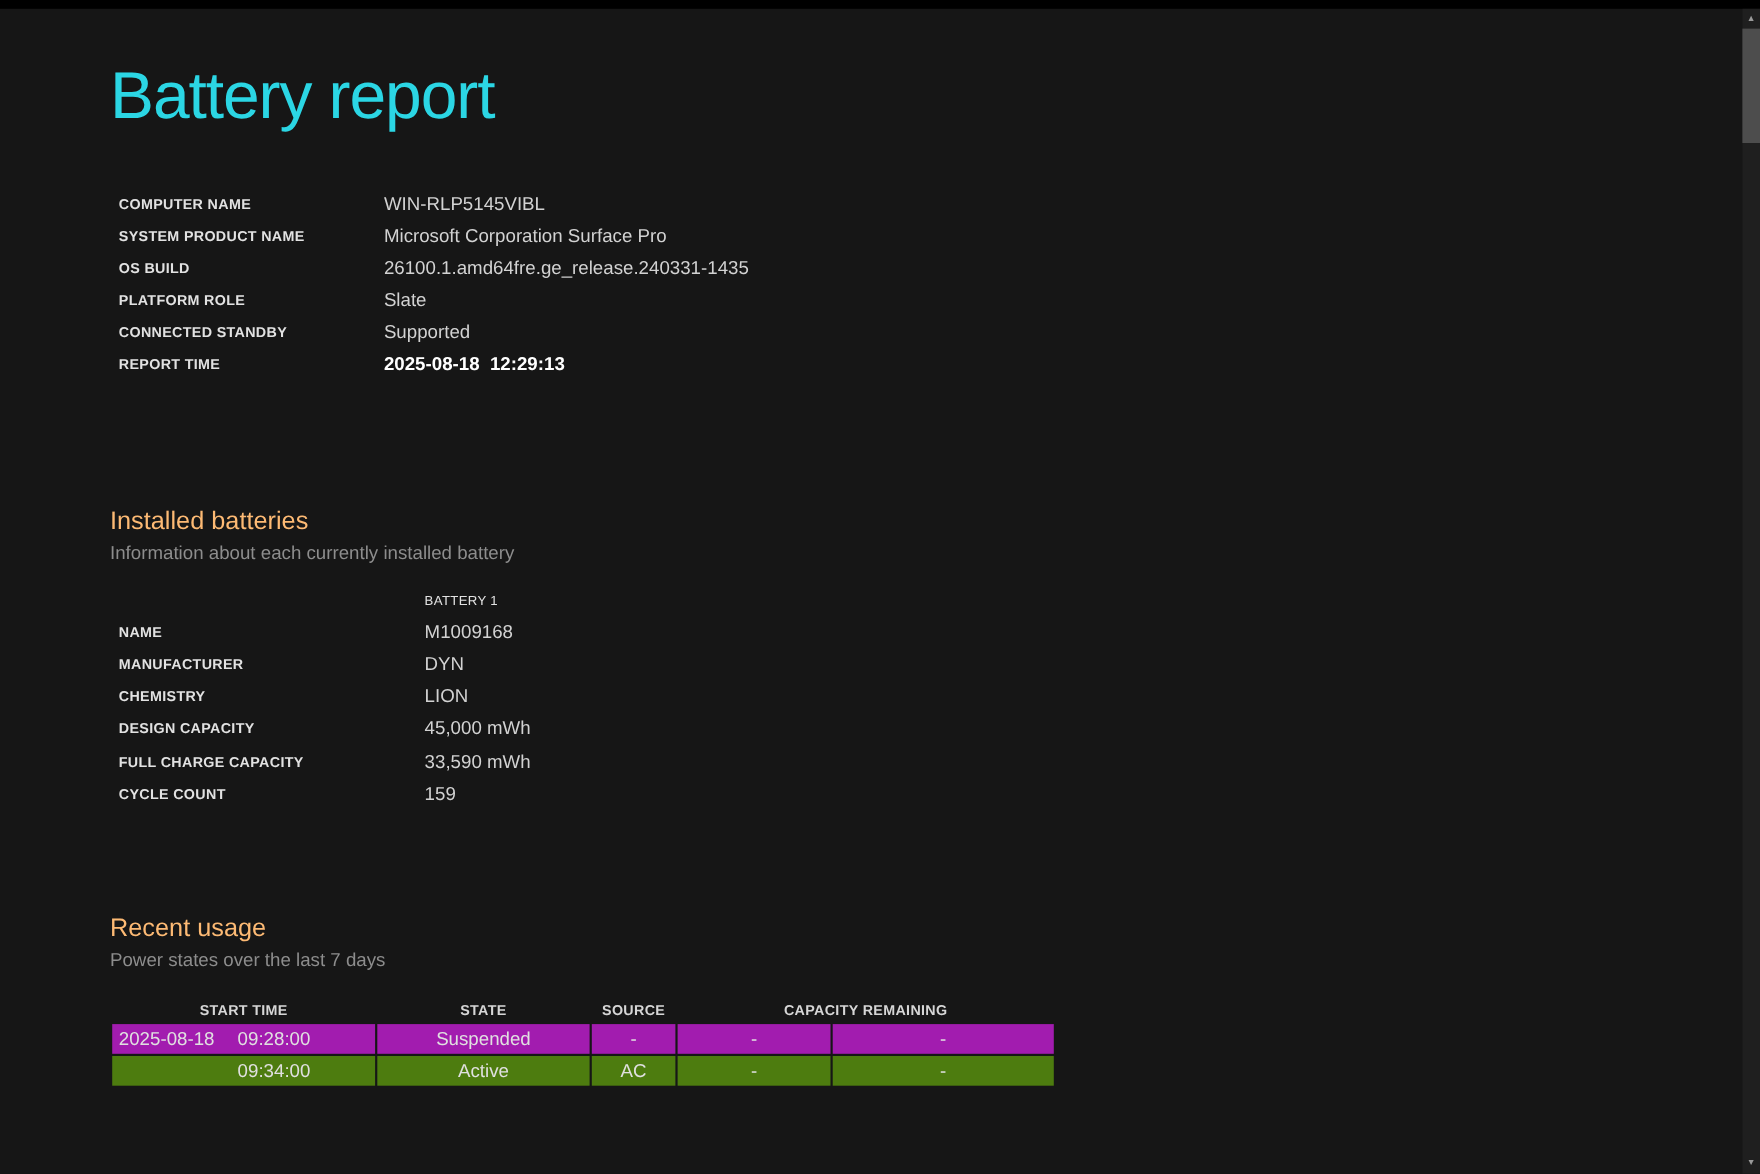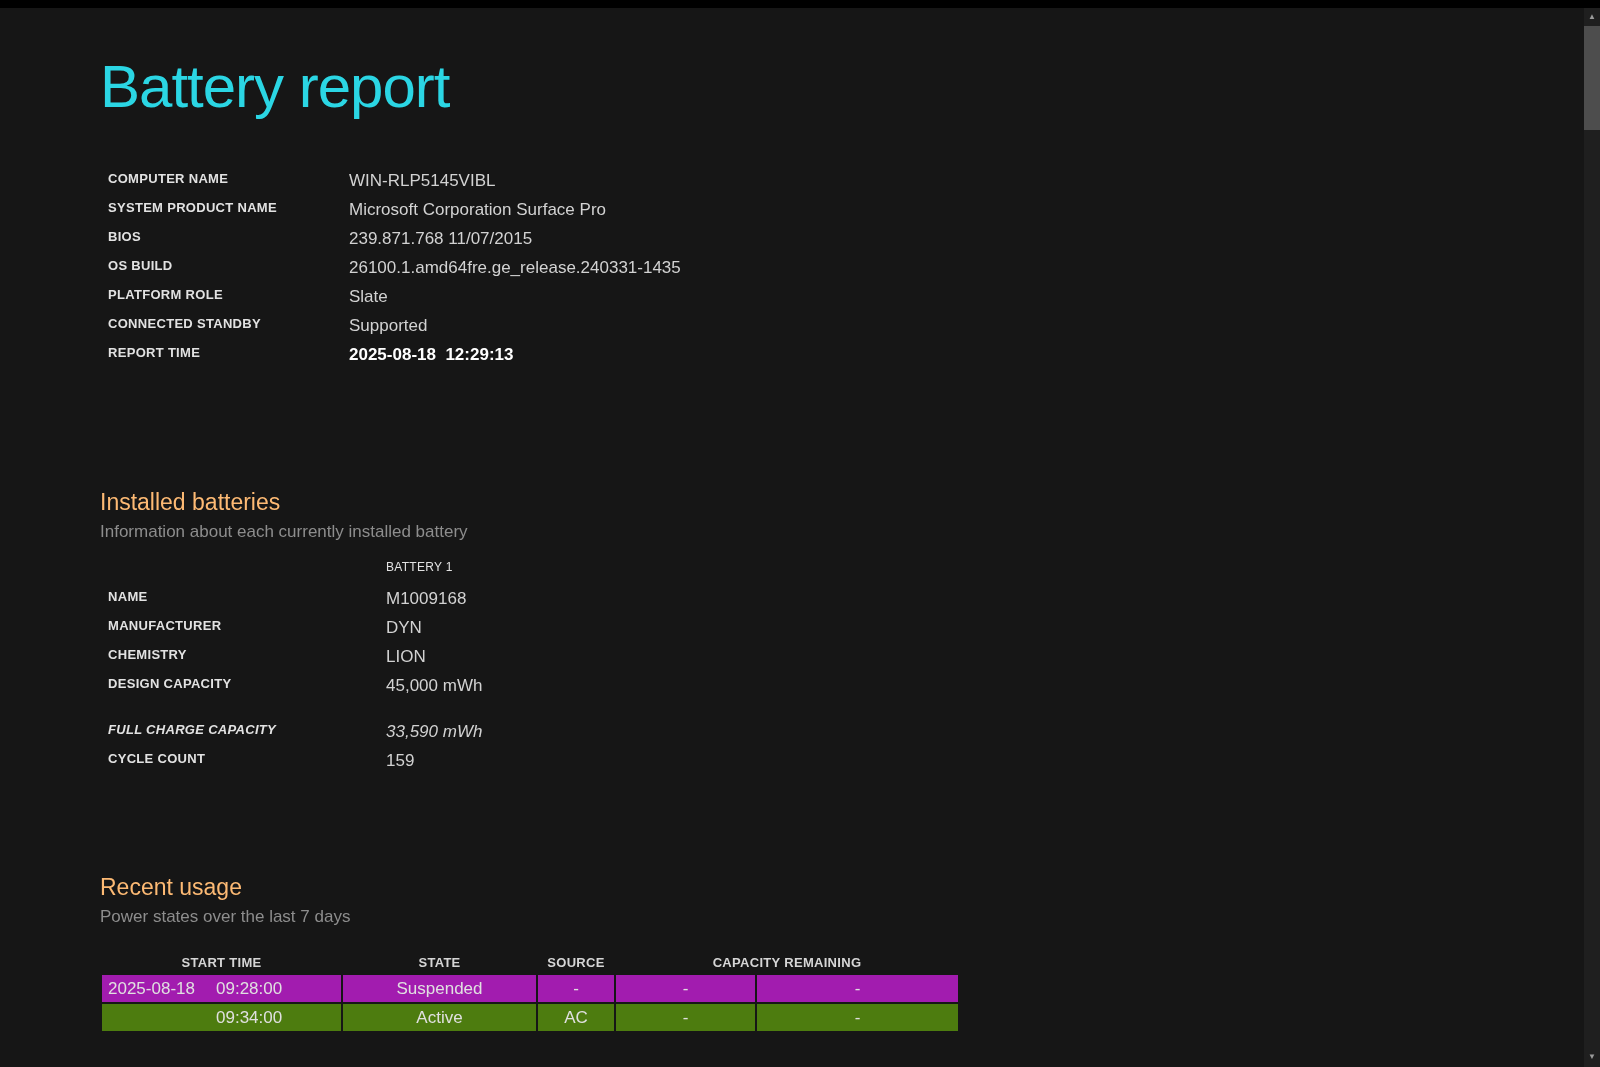--- a/index.html
+++ b/index.html
@@ -19,40 +19,40 @@
   }
   h1.page-title {
     font-size: 60px;
     font-weight: 300;
     letter-spacing: -1px;
     color: #2bd6e4;
     line-height: 1.15;
   }
   
   .kv-table { margin-top: 50px; }
-  .kv-row { display: flex; align-items: flex-start; height: 29px; }
+  .kv-row { display: flex; align-items: center; height: 29px; }
   .kv-label {
     width: 241px; padding-left: 8px;
     font-size: 13px; font-weight: 700; letter-spacing: 0.3px;
     color: #e2e2e2; text-transform: uppercase;
     flex-shrink: 0;
   }
   .battery-table .kv-label { width: 278px; }
   .kv-value {
     padding-left: 8px;
     font-size: 17px; color: #d2d2d2;
     white-space: pre;
   }
   .kv-value.strong { color: #ffffff; font-weight: 600; }
   .kv-header {
     font-size: 12px; font-weight: 400; letter-spacing: 0.3px;
     color: #e2e2e2; text-transform: uppercase;
     padding-left: 8px;
   }
-  .gap-before { margin-top: 17px; font-style: italic; }
+  .gap-before { margin-top: 2px; }
   
   h2.section-title {
     font-size: 23px; font-weight: 400;
     color: #fdba74; line-height: 27px;
   }
   .section-installed { margin-top: 115px; }
   .section-recent { margin-top: 94px; }
   .section-subtitle {
     margin-top: 6px;
     font-size: 17px; color: #8d8d8d;
@@ -116,24 +116,20 @@
   <h1 class="page-title">Battery report</h1>
 
   <div class="kv-table">
     <div class="kv-row">
       <div class="kv-label">COMPUTER NAME</div>
       <div class="kv-value">WIN-RLP5145VIBL</div>
     </div>
     <div class="kv-row">
       <div class="kv-label">SYSTEM PRODUCT NAME</div>
       <div class="kv-value">Microsoft Corporation Surface Pro</div>
-    </div>
-    <div class="kv-row">
-      <div class="kv-label">BIOS</div>
-      <div class="kv-value">239.871.768 11/07/2015</div>
     </div>
     <div class="kv-row">
       <div class="kv-label">OS BUILD</div>
       <div class="kv-value">26100.1.amd64fre.ge_release.240331-1435</div>
     </div>
     <div class="kv-row">
       <div class="kv-label">PLATFORM ROLE</div>
       <div class="kv-value">Slate</div>
     </div>
     <div class="kv-row">

